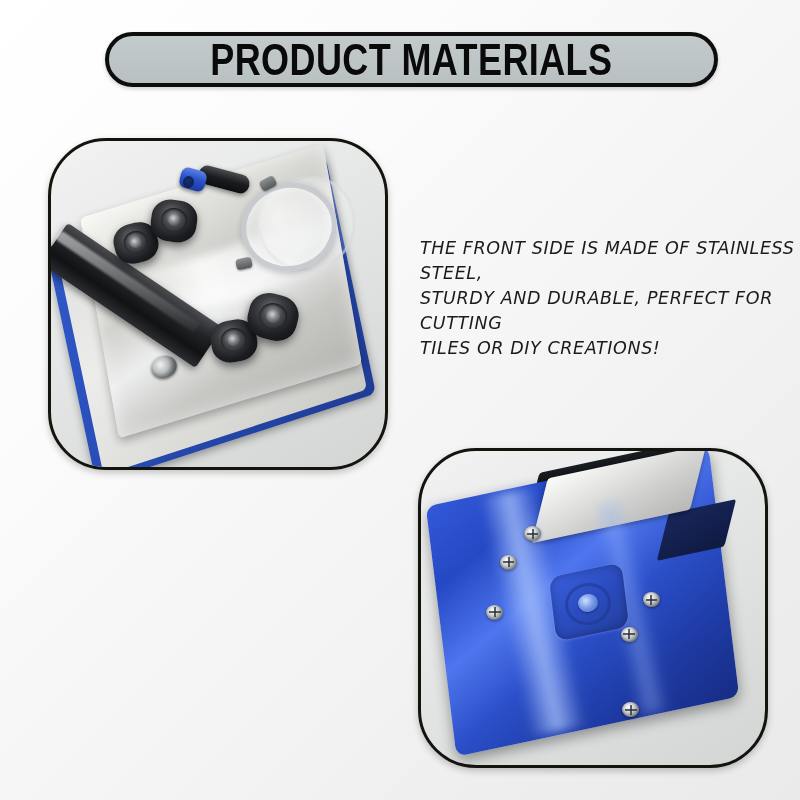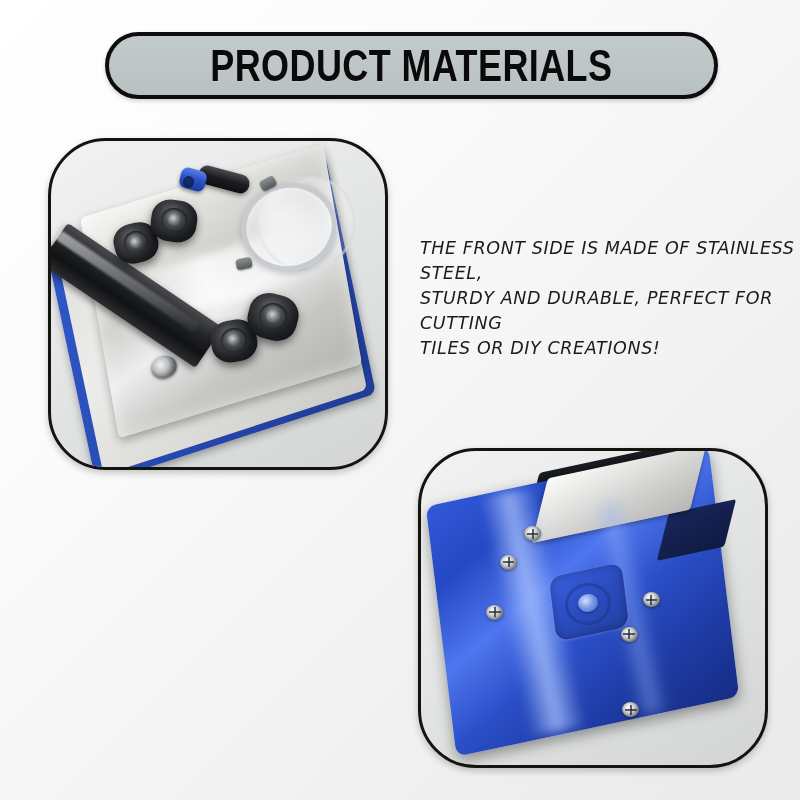--- a/index.html
+++ b/index.html
@@ -22,21 +22,21 @@
       linear-gradient(135deg, #ffffff 0%, #fbfbfb 30%, #f3f3f3 62%, #ededed 85%, #eaeaea 100%);
     overflow: hidden;
   }
 
   
   #title-banner {
     position: absolute;
     left: 105px;
     top: 32px;
     width: 613px;
-    height: 67px;
+    height: 55px;
     box-sizing: border-box;
     border: 4px solid #0d0d0d;
     border-radius: 40px;
     background: linear-gradient(180deg, #c3cacb 0%, #bfc6c7 45%, #b8c0c1 100%);
     display: flex;
     align-items: center;
     justify-content: center;
     box-shadow: 0 2px 4px rgba(0,0,0,0.18);
   }
   #title-text {

